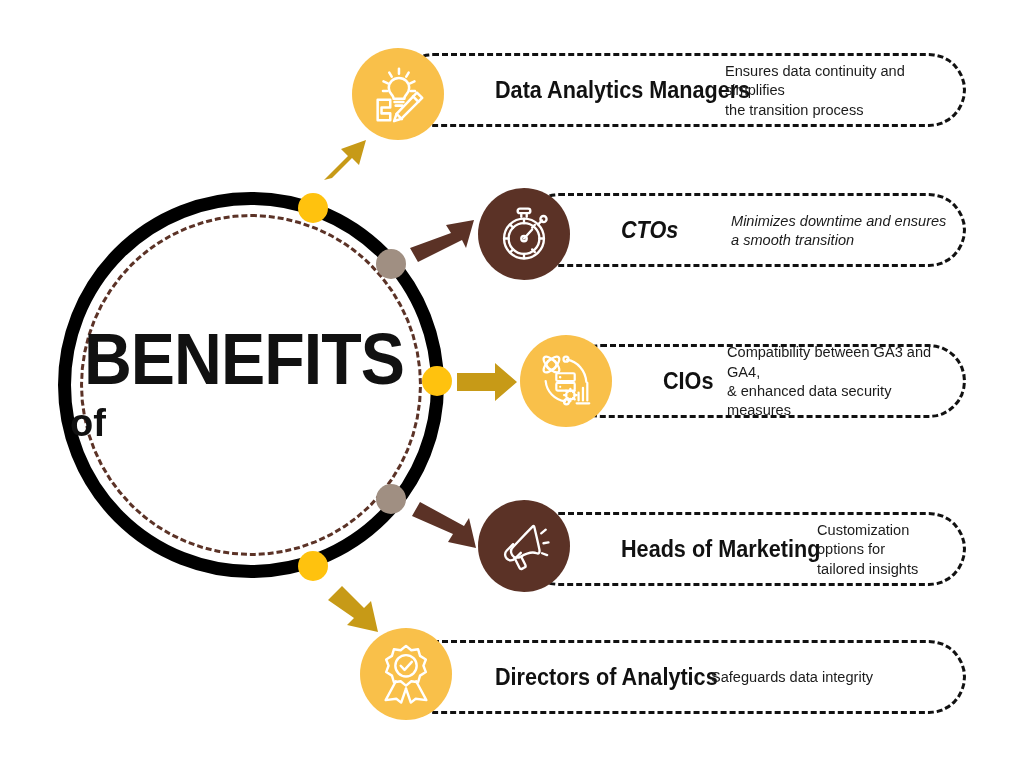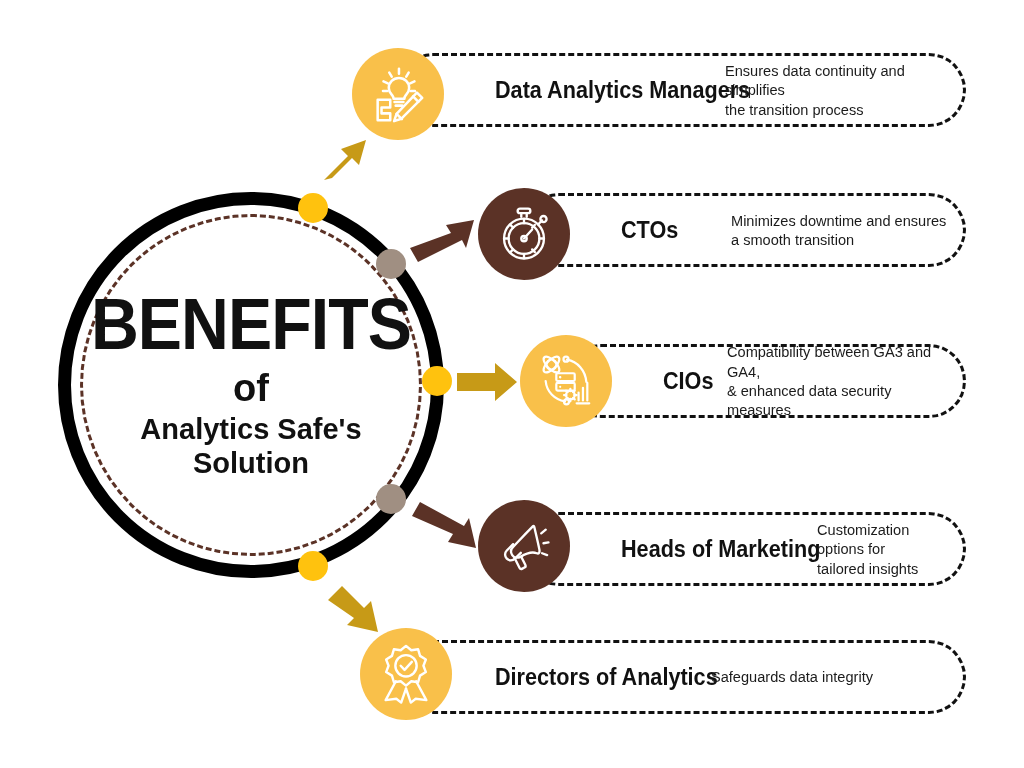--- a/index.html
+++ b/index.html
@@ -33,21 +33,21 @@
     box-sizing:border-box;
     z-index:5;
     pointer-events:none;
   }
   .hub-text{
     position:absolute;
     left:70px;top:205px;
     width:362px;height:360px;
     z-index:6;
     display:flex;flex-direction:column;
-    align-items:center;justify-content:center;
+    align-items:flex-start;justify-content:center;
     text-align:center;
     color:#111111;
   }
   .hub-title{
     font-size:72px;
     line-height:0.95;
     font-weight:bold;
     letter-spacing:-1px;
     transform:scaleX(0.92);
     font-family:"Liberation Sans", sans-serif;
@@ -154,22 +154,20 @@
     <svg width="64" height="66" viewBox="0 0 64 66">
       <path d="M4 16 L18 2 L40 24 L47 17 L54 48 L23 41 L30 34 Z" fill="#C79A17"></path>
     </svg>
   </div>
 
   <div class="hub"></div>
   <div class="hub-dash"></div>
   <div class="hub-text">
     <div class="hub-title">BENEFITS</div>
     <div class="hub-of">of</div>
-    <div class="hub-sub">Analytics Safe's
-Solution</div>
   </div>
 
   <div class="dot" style="left:298px;top:193px;width:30px;height:30px;background:#FFC20E;"></div>
   <div class="dot" style="left:376px;top:249px;width:30px;height:30px;background:#A08F82;"></div>
   <div class="dot" style="left:422px;top:366px;width:30px;height:30px;background:#FFC20E;"></div>
   <div class="dot" style="left:376px;top:484px;width:30px;height:30px;background:#A08F82;"></div>
   <div class="dot" style="left:298px;top:551px;width:30px;height:30px;background:#FFC20E;"></div>
 
   <div class="row">
     <div class="pill" style="left:396px;top:53px;width:570px;height:74px;border-radius:37px;">
@@ -193,21 +191,21 @@
         <path d="M29.6 44 L36.4 44"></path>
         <path d="M11 38 L24 38 L24 46 L15 46 L15 52 L24 52 L24 59 L11 59 Z"></path>
         <path d="M51.5 30.5 L57 36 L35.5 57.5 L28 60 L30.5 52.5 Z"></path>
         <path d="M47.5 34.5 L53 40"></path>
         <path d="M30.5 52.5 L36 58"></path>
       </svg>
     </div>
   </div>
 
   <div class="row">
-    <div class="pill" style="left:522px;top:193px;width:444px;height:74px;border-radius:37px;">
+    <div class="pill" style="left:522px;top:193px;width:444px;height:74px;border-radius:37px;font-style:italic;">
       <div class="pill-inner">
         <div class="role" style="width:110px;">CTOs</div>
         <div class="desc">Minimizes downtime and ensures
 a smooth transition</div>
       </div>
     </div>
     <div class="icon-circle" style="left:478px;top:188px;background:#5B3226;">
       <svg width="58" height="58" viewBox="0 0 64 64" fill="none" stroke="#ffffff" stroke-width="2.6" stroke-linecap="round" stroke-linejoin="round">
         <rect x="25" y="4" width="14" height="5" rx="2.5"></rect>
         <path d="M29 9 L29 13"></path>

